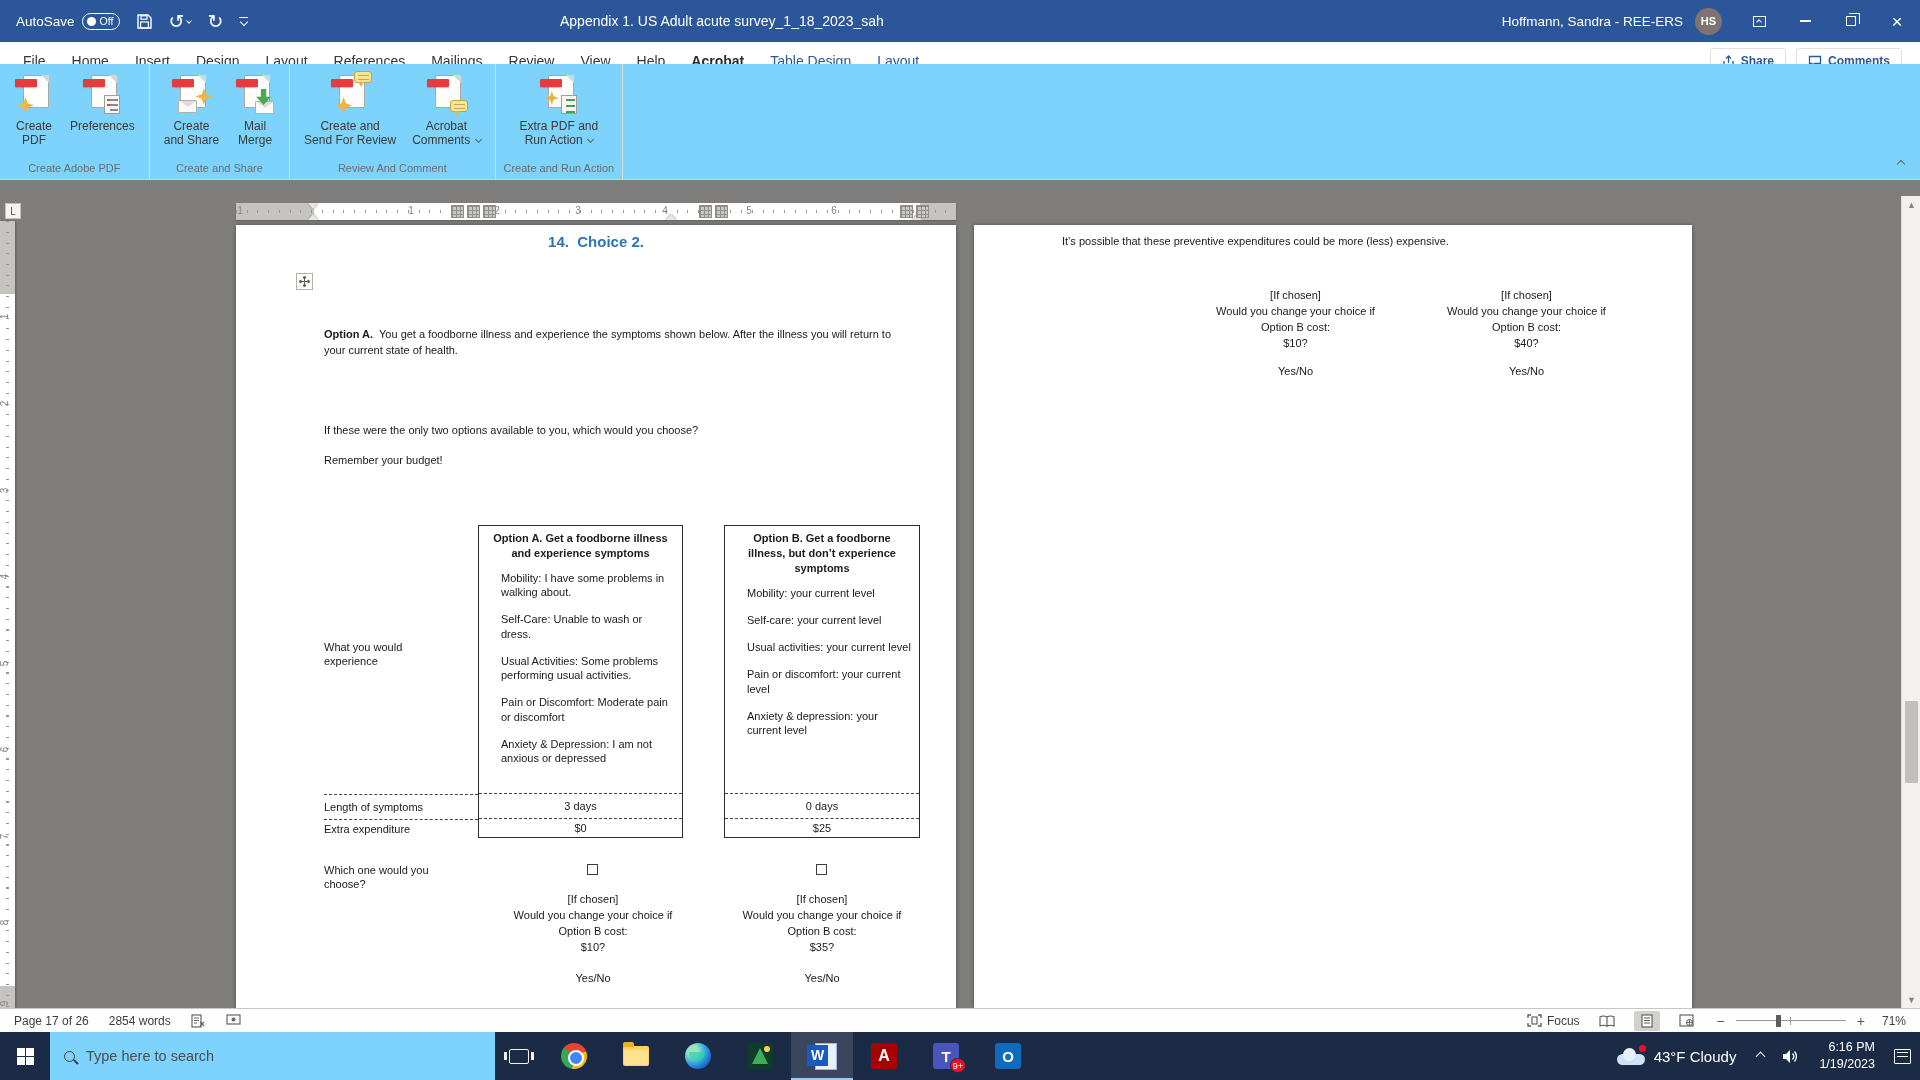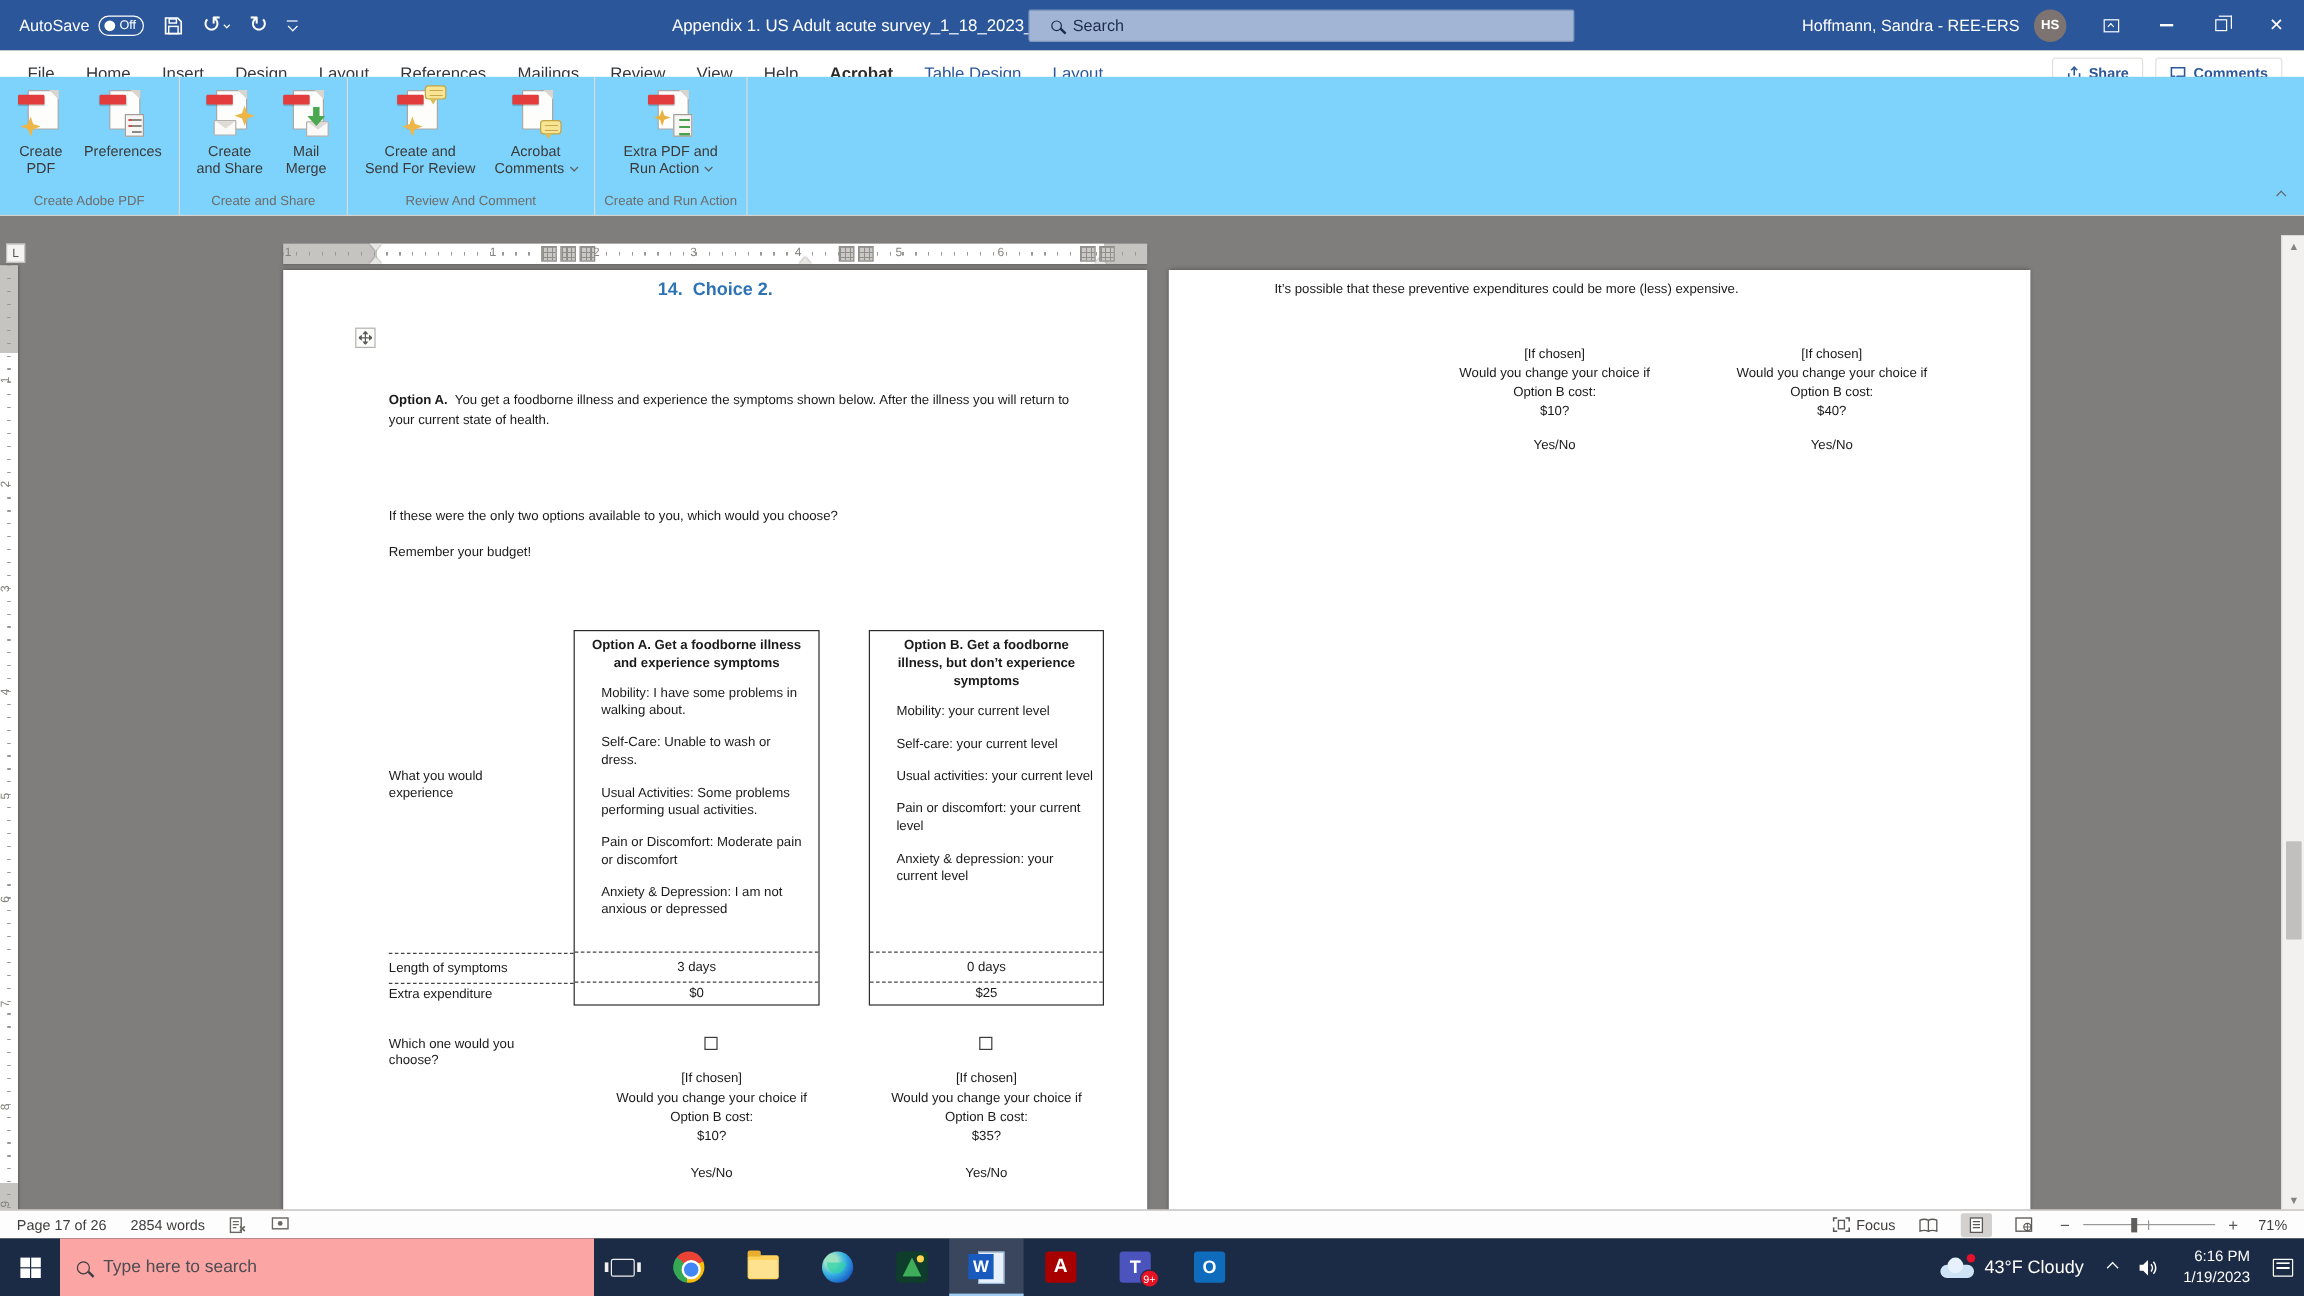--- a/index.html
+++ b/index.html
@@ -144,21 +144,21 @@
   .zslider .mid{position:absolute;left:54px;top:3px;width:1px;height:8px;background:#9a9896;}
   .zslider .thumb{position:absolute;left:40px;top:1px;width:5px;height:12px;background:#5f5d5b;}
   .zbtn{font-size:14px;color:#5a5856;cursor:pointer;padding:0 3px;}
 
   
   .taskbar{position:absolute;left:0;top:1032px;width:1920px;height:48px;background:#1c2b45;display:flex;align-items:center;color:#fff;}
   .tslot{height:48px;display:flex;align-items:center;justify-content:center;cursor:pointer;position:relative;}
   .start{width:50px;}
   .win-logo{width:17px;height:17px;display:grid;grid-template-columns:8px 8px;grid-template-rows:8px 8px;gap:1px;}
   .win-logo i{background:#fff;}
-  .tb-searchbox{width:445px;height:48px;background:#fca5a5;display:flex;align-items:center;gap:11px;padding-left:14px;color:#4c4c51;cursor:text;border:1px solid #5c6activeb;}
+  .tb-searchbox{width:445px;height:48px;background:#7dd3fc;display:flex;align-items:center;gap:11px;padding-left:14px;color:#4c4c51;cursor:text;border:1px solid #5c6activeb;}
   .tb-searchbox .mag{color:#3b3b40;width:11px;height:11px;}
   .tb-searchbox span{font-size:14.5px;}
   .appslot{width:62px;}
   .tslot.taskview{width:48px;}
   .tslot.active-app{background:rgba(255,255,255,.13);border-bottom:2px solid #9ecbef;}
   .badge{position:absolute;right:11px;bottom:7px;min-width:15px;height:15px;border-radius:8px;background:#e81224;color:#fff;font-size:9px;display:flex;align-items:center;justify-content:center;padding:0 2px;border:1px solid #1c2b45;}
   
   .ticon{position:relative;display:block;}
   .task-view-icon{width:20px;height:15px;border:1.6px solid #f0f0f0;border-radius:2px;}
   .task-view-icon::before{content:"";position:absolute;left:-6px;top:2px;width:3px;height:8px;background:#f0f0f0;}
@@ -222,24 +222,20 @@
         </span>
       <span class="qbtn">
           <span class="uarr">↻</span>
         </span>
       <span class="qbtn qat-custom">
           <i class="bar"></i>
           <i class="chev"></i>
         </span>
     </div>
     <div class="doc-title">Appendix 1. US Adult acute survey_1_18_2023_sah</div>
-    <div class="tb-search">
-      <i class="mag"></i>
-      <span>Search</span>
-    </div>
     <div class="tb-right">
       <span class="user-name">Hoffmann, Sandra - REE-ERS</span>
       <span class="avatar">HS</span>
       <span class="winbtn">
           <span class="ic-ribdisp">
             <i class="chev up" style="width:4px;height:4px;margin-top:2px;"></i>
           </span>
         </span>
       <span class="winbtn">
           <i class="ic-min"></i>

